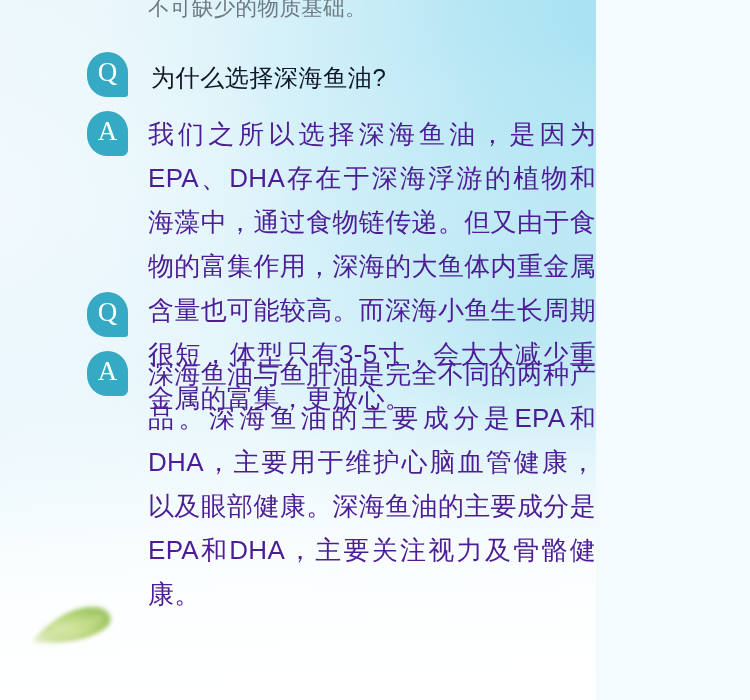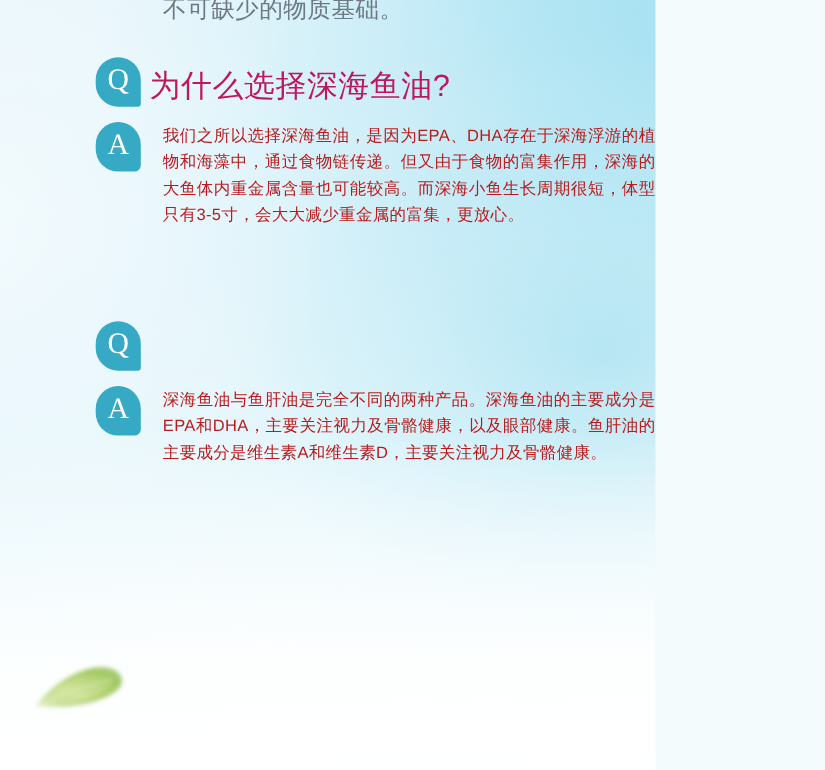--- a/index.html
+++ b/index.html
@@ -131,37 +131,37 @@
     padding-bottom: 3px;
     box-sizing: border-box;
     user-select: none;
   }
   .badge.badge-a {
     border-radius: 21px 21px 6px 21px;
   }
   .badge span { transform: translateY(-1px); }
 
   .q-text {
-    margin-left: 8px;
+    margin-left: 23px;
     margin-top: 12px;
-    font-size: 28px;
+    font-size: 24px;
     line-height: 28px;
     letter-spacing: 0.6px;
-    color: #be185d;
+    color: #0f172a;
     white-space: nowrap;
   }
 
   .a-text {
     margin-left: 20px;
     margin-top: 1px;
     width: 543px;
-    font-size: 15px;
-    line-height: 24px;
+    font-size: 26px;
+    line-height: 44px;
     letter-spacing: 0.3px;
-    color: #b91c1c;
+    color: #4c1d95;
     text-align: justify;
     text-justify: inter-ideograph;
   }
 </style>
 </head>
 <body>
 
 <div id="page">
 
   <div class="bg-layer bg-base"></div>
@@ -215,18 +215,18 @@
     <div class="qa-block qa-2">
       <div class="qa-row">
         <div class="badge badge-q">
           <span>Q</span>
         </div>
       </div>
       <div class="qa-row">
         <div class="badge badge-a">
           <span>A</span>
         </div>
-        <div class="a-text">深海鱼油与鱼肝油是完全不同的两种产品。深海鱼油的主要成分是EPA和DHA，主要关注视力及骨骼健康，以及眼部健康。鱼肝油的主要成分是维生素A和维生素D，主要关注视力及骨骼健康。</div>
+        <div class="a-text">深海鱼油与鱼肝油是完全不同的两种产品。深海鱼油的主要成分是EPA和DHA，主要用于维护心脑血管健康，以及眼部健康。深海鱼油的主要成分是EPA和DHA，主要关注视力及骨骼健康。</div>
       </div>
     </div>
 
   </div>
 </div>
 
 </body></html>

